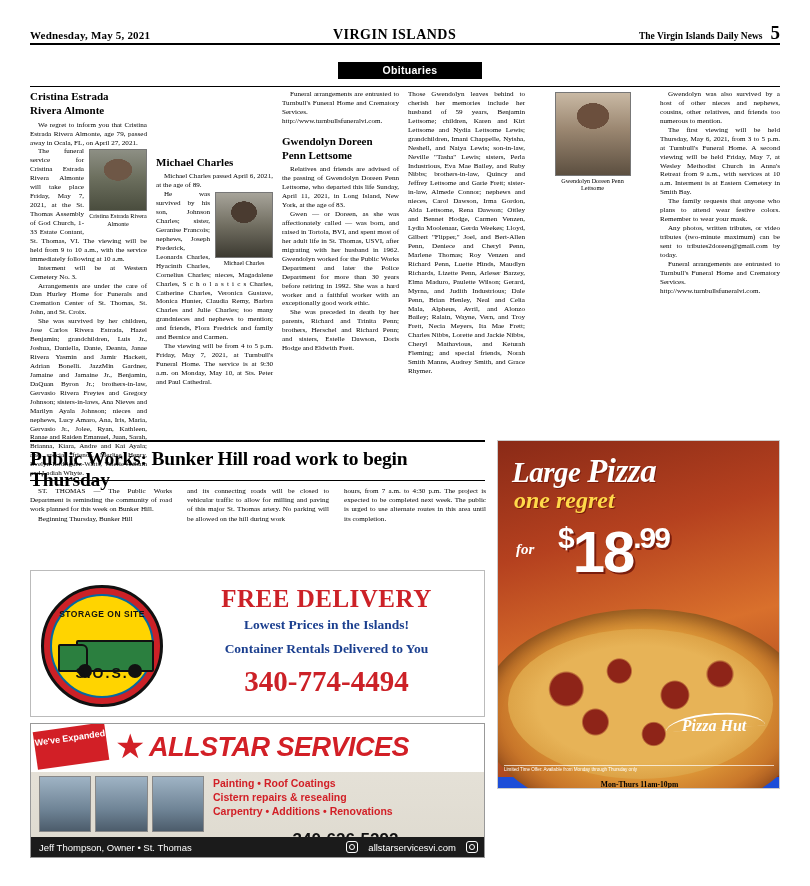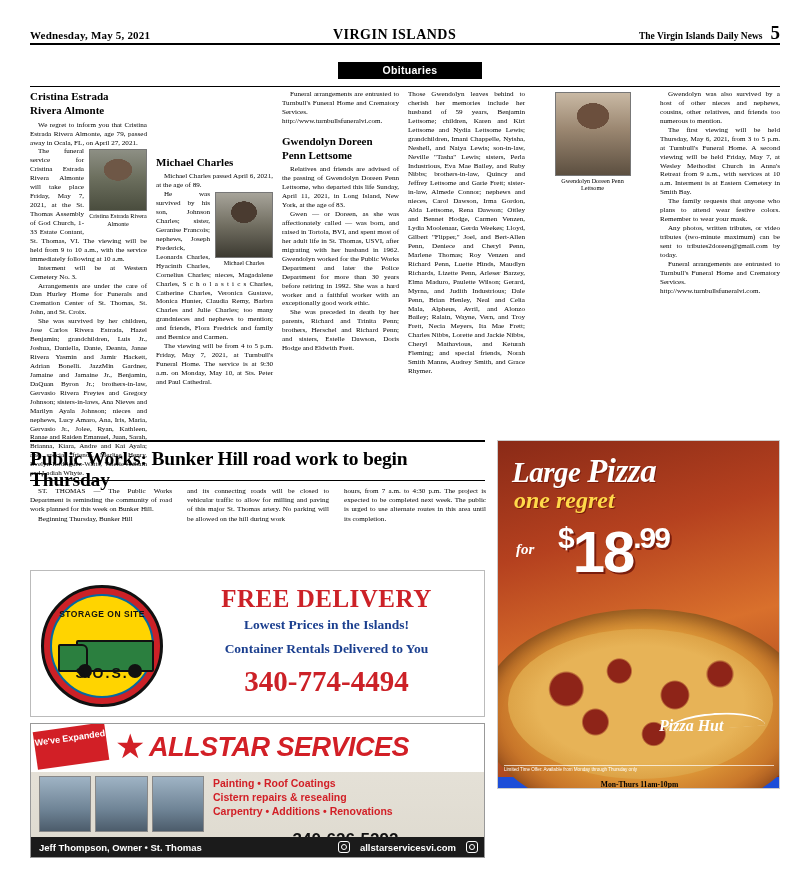--- a/index.html
+++ b/index.html
@@ -149,21 +149,21 @@
   .pz-price .dollar { font-size:30px; vertical-align:top; }
   .pz-price .cents { font-size:30px; vertical-align:top; }
   .pz-disclaimer {
     position:absolute; left:6px; bottom:16px; width:270px;
     color:#fff; font-size:4.6px; font-family:"Liberation Sans", sans-serif;
     border-top:1px solid rgba(255,255,255,.7); padding-top:1px;
   }
   .pz-logo {
     position:absolute; right:10px; top:276px; width:110px; height:30px;
     color:#fff; font-family:"Liberation Serif", serif; font-style:italic;
-    font-weight:bold; font-size:16px; text-align:left;
+    font-weight:bold; font-size:16px; text-align:center;
   }
   .pz-swoosh {
     position:absolute; right:14px; top:272px; width:100px; height:14px;
     border-top:2px solid #fff; border-radius:50%/100% 100% 0 0;
     transform:rotate(-4deg);
   }
   .pz-hours {
     position:absolute; left:0; top:338px; width:283px; text-align:center;
     font-family:Liberation Serif, serif; font-size:7.6px; font-weight:bold; line-height:1.45;
   }
@@ -225,21 +225,21 @@
     position:absolute; left:182px; top:52px; width:265px;
     color:#d21f26; font-family:"Liberation Sans", sans-serif; font-weight:bold;
     font-size:10.5px; line-height:1.35; 
   }
   .as-phone {
     position:absolute; left:182px; top:106px; width:265px; text-align:center;
     font-family:"Liberation Sans", sans-serif; font-weight:bold; font-size:17px; color:#111;
   }
   .as-footer {
     position:absolute; left:0; bottom:0; width:455px; height:20px; background:#1b1b1b;
-    color:#fff; font-family:"Liberation Sans", sans-serif; font-size:9.5px; font-weight:bold;
+    color:#fff; font-family:"Liberation Sans", sans-serif; font-size:9.5px; font-weight:normal;
     display:flex; align-items:center; padding:0 8px; box-sizing:border-box; gap:10px;
   }
   .as-footer .sep { flex:1; }
   .ig-icon {
     display:inline-block; width:10px; height:10px; border:1.4px solid #fff; border-radius:3px; position:relative;
   }
   .ig-icon:after { content:""; position:absolute; left:2px; top:2px; width:4px; height:4px; border:1.3px solid #fff; border-radius:50%; }
 
   
   .truck-wrap { position:relative; width:122px; height:122px; }

